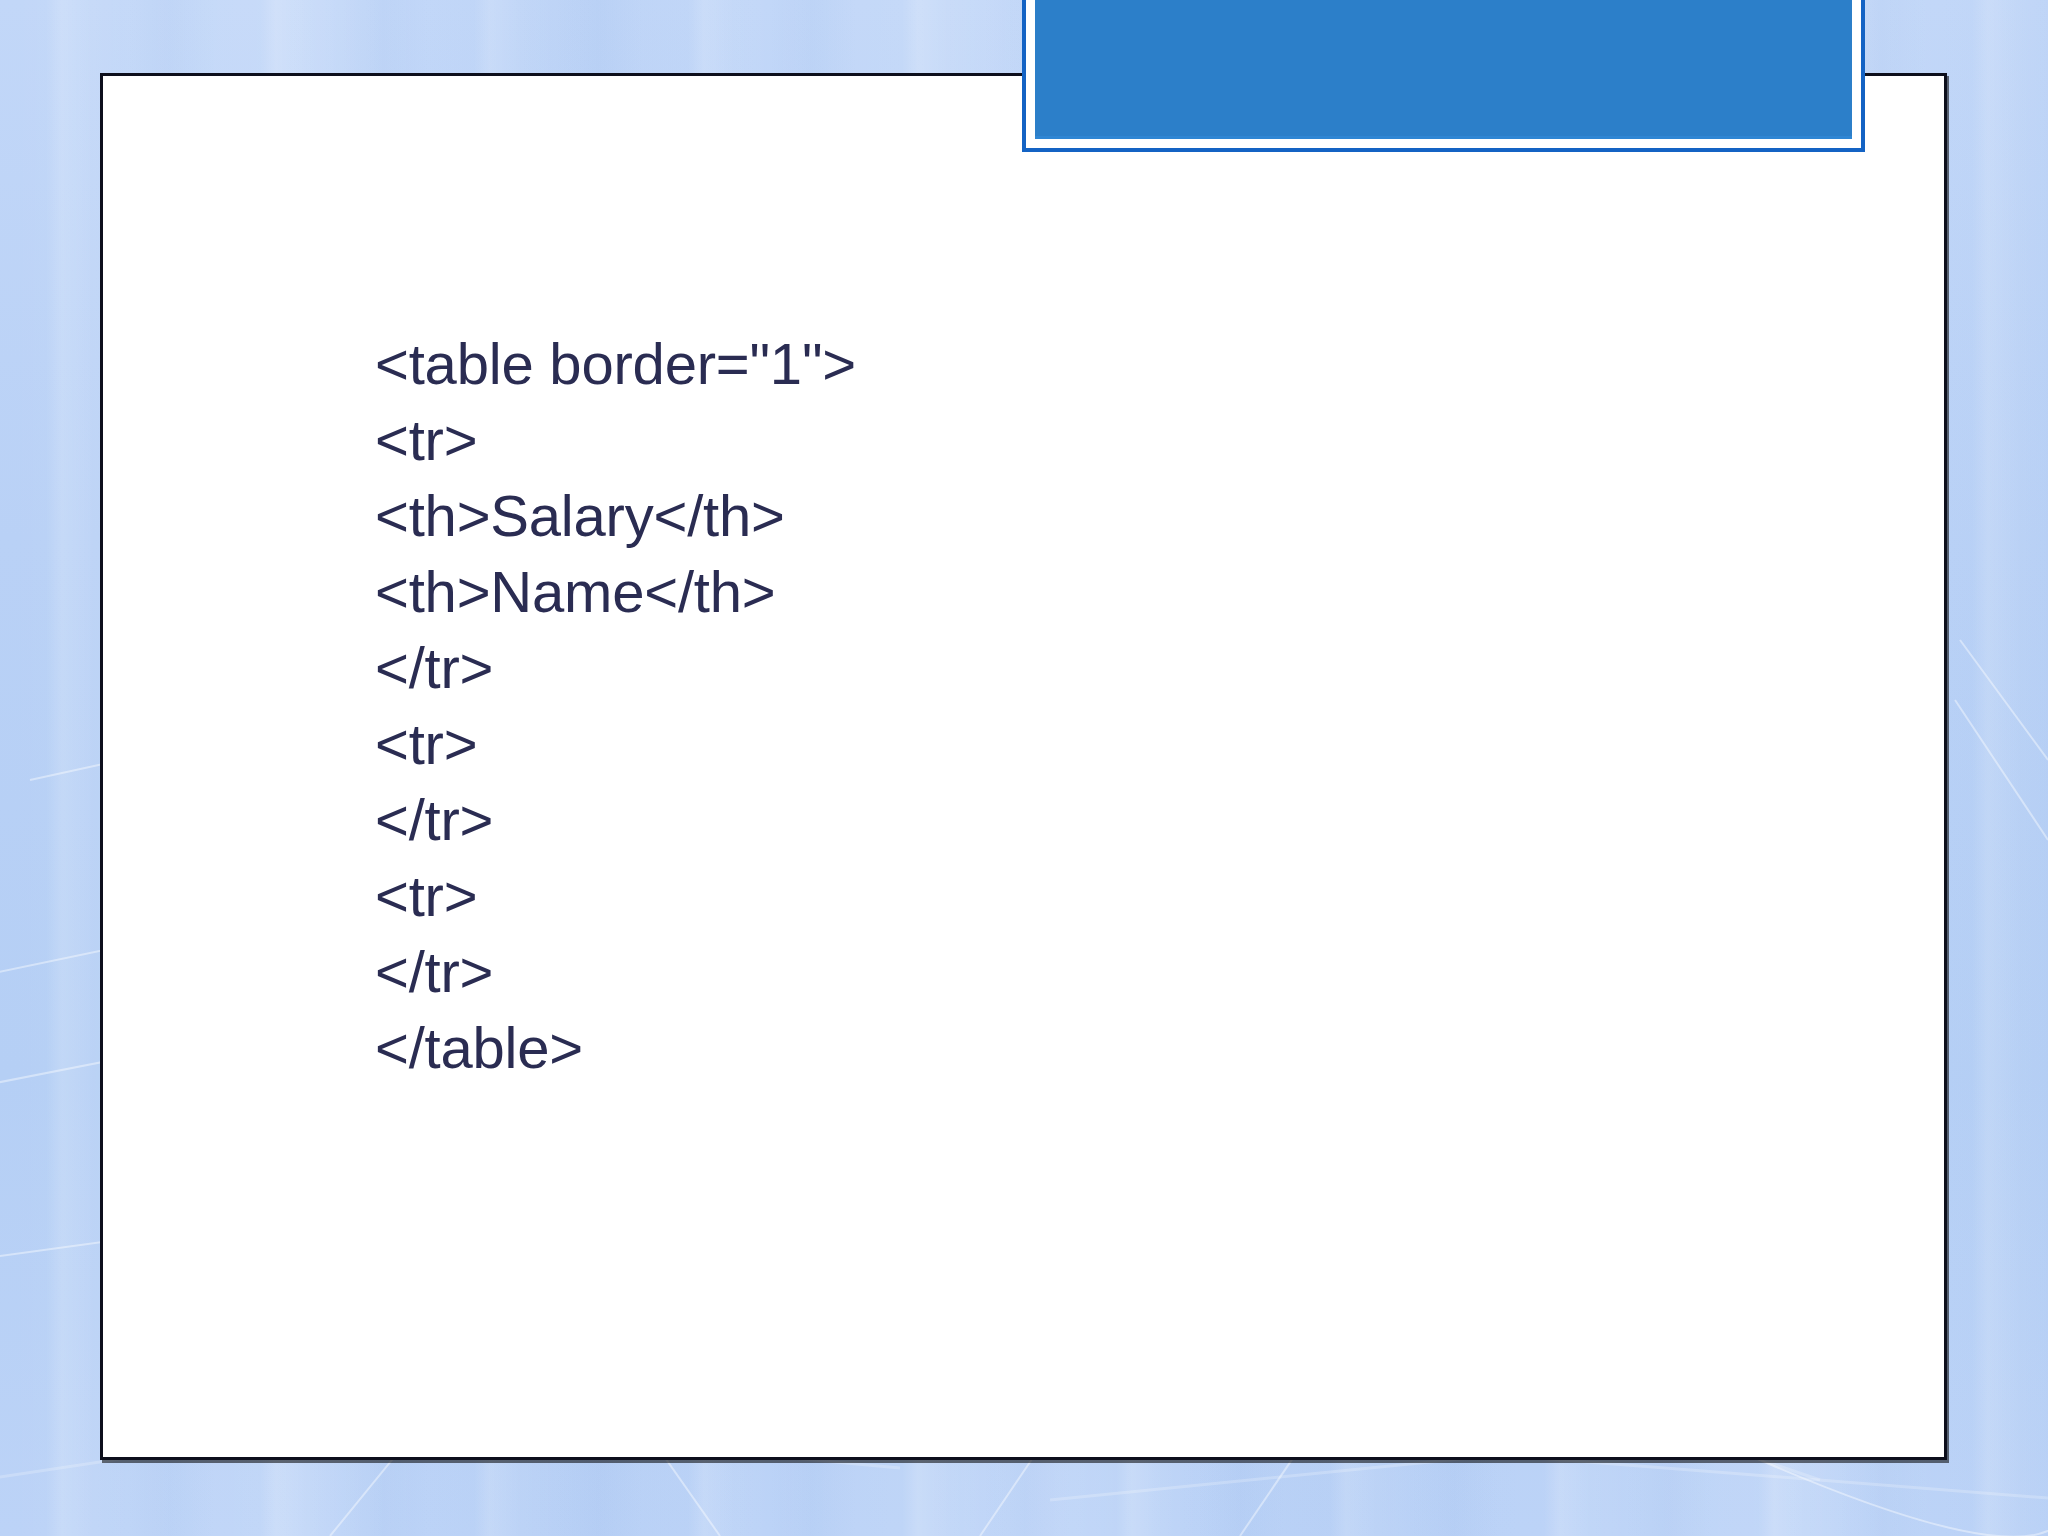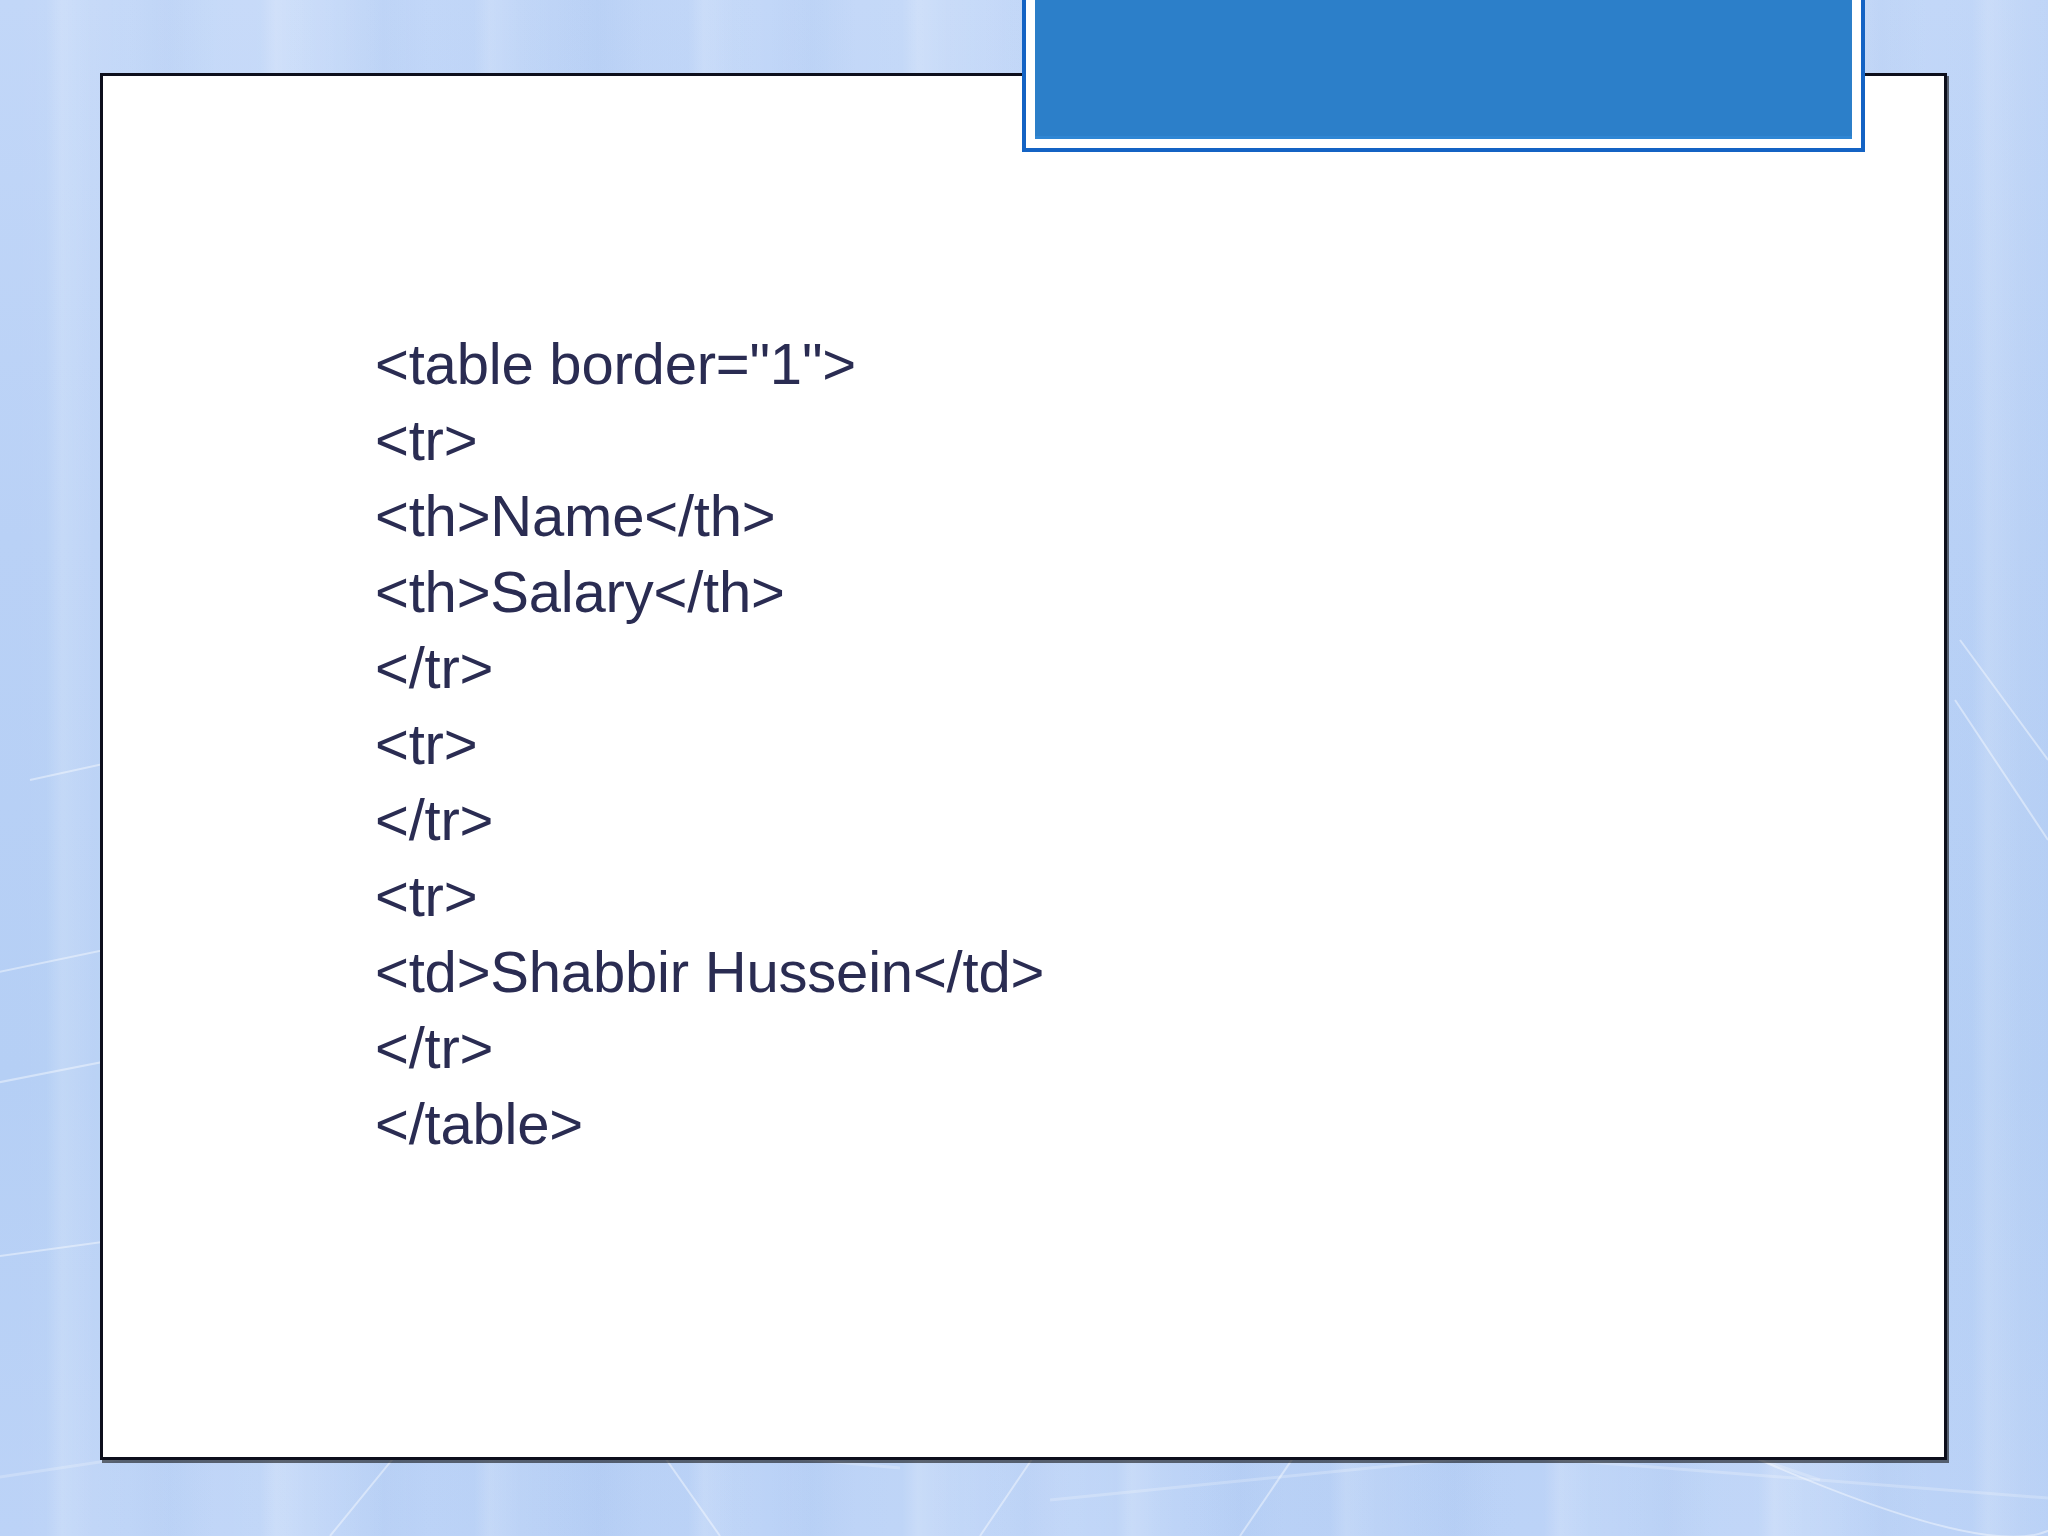--- a/index.html
+++ b/index.html
@@ -138,27 +138,26 @@
       <path d="M 1140 1250 Q 1500 1370 1820 1480"></path>
       <path d="M -20 1480 L 380 1420 L 900 1468"></path>
       <path d="M 1050 1500 L 1500 1455 L 2048 1498"></path>
     </g>
   </svg>
 
   <div class="content-card">
     <div class="code-block">
       <div class="code-line">&lt;table border="1"&gt;</div>
       <div class="code-line">&lt;tr&gt;</div>
+      <div class="code-line">&lt;th&gt;Salary&lt;/th&gt;</div>
       <div class="code-line">&lt;th&gt;Name&lt;/th&gt;</div>
-      <div class="code-line">&lt;th&gt;Salary&lt;/th&gt;</div>
       <div class="code-line">&lt;/tr&gt;</div>
       <div class="code-line">&lt;tr&gt;</div>
       <div class="code-line">&lt;/tr&gt;</div>
       <div class="code-line">&lt;tr&gt;</div>
-      <div class="code-line">&lt;td&gt;Shabbir Hussein&lt;/td&gt;</div>
       <div class="code-line">&lt;/tr&gt;</div>
       <div class="code-line">&lt;/table&gt;</div>
     </div>
   </div>
 
   <div class="banner">
     <div class="banner-inner"></div>
   </div>
 
 </div>

